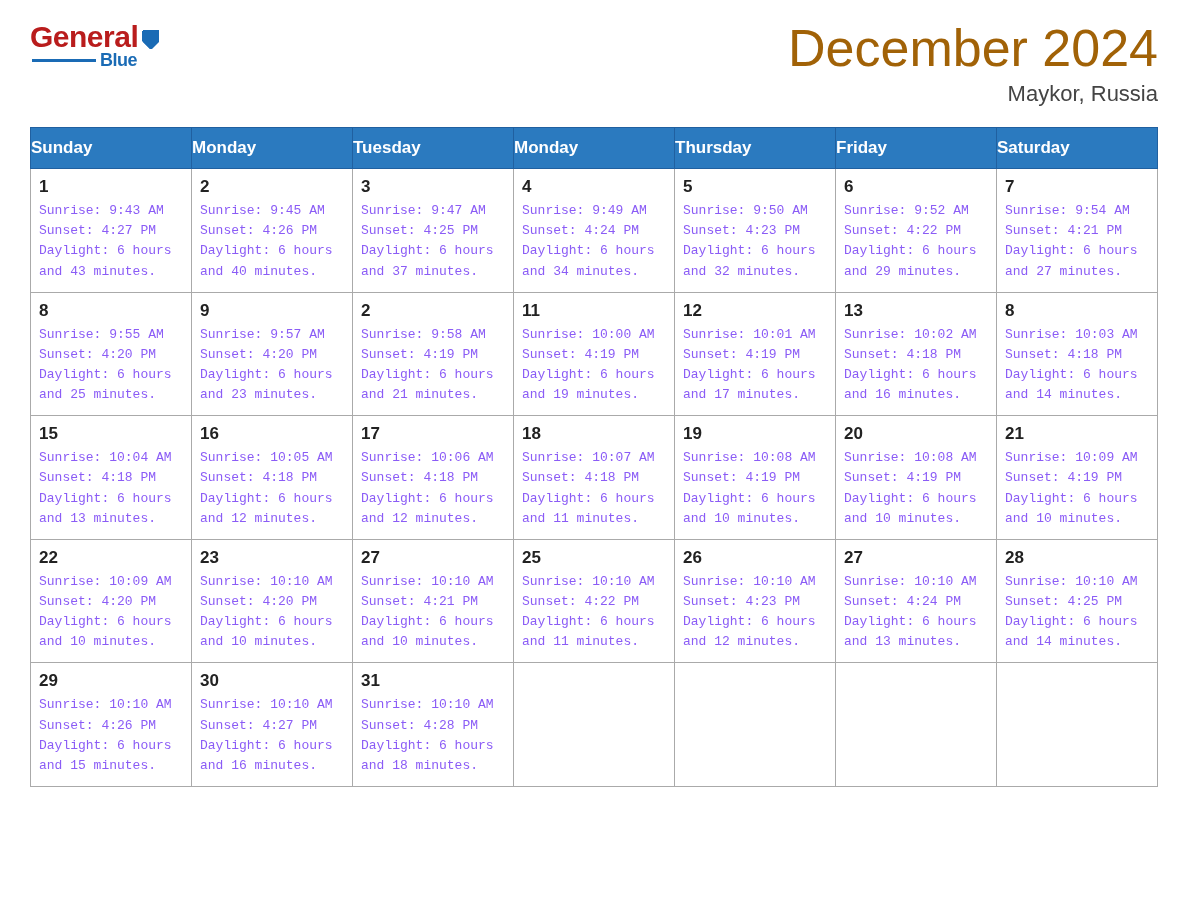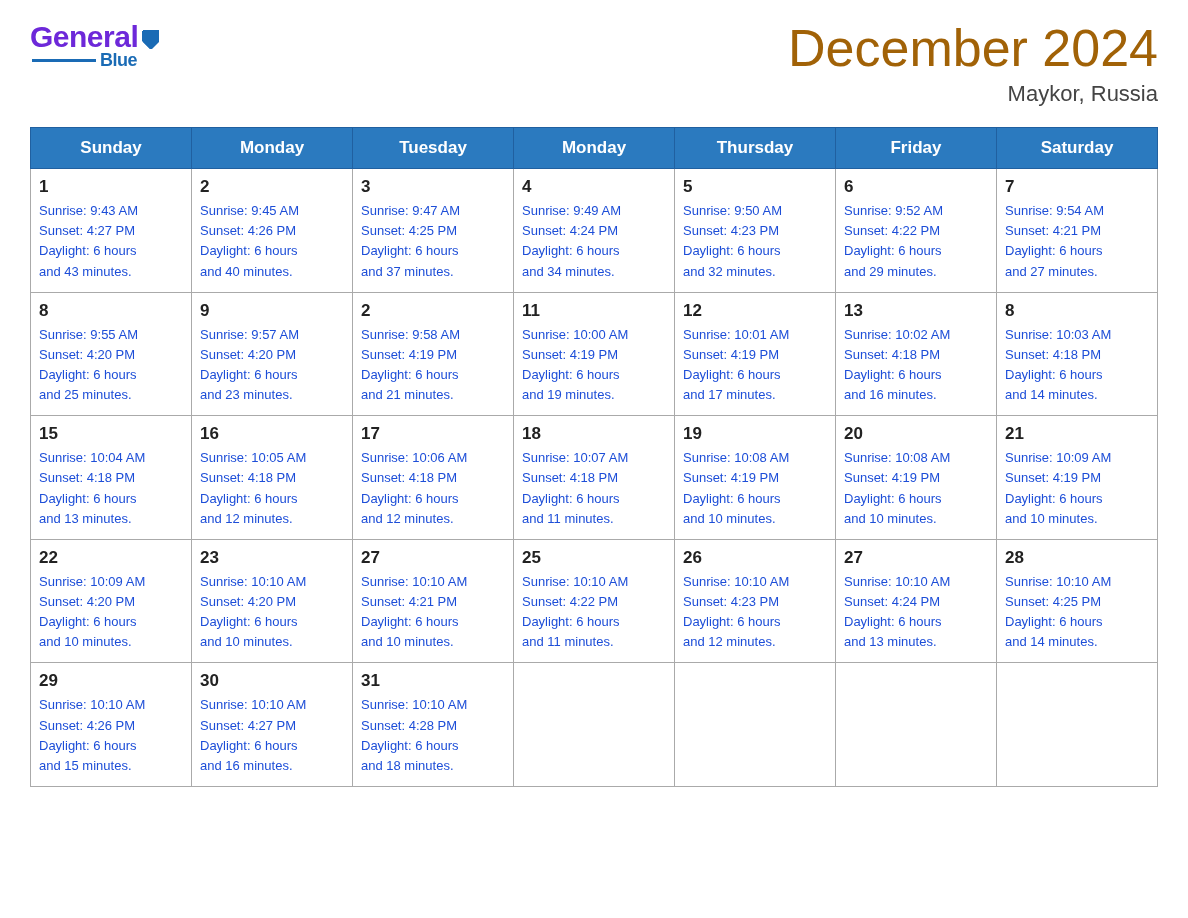--- a/index.html
+++ b/index.html
@@ -31,60 +31,61 @@
       margin-top: 4px;
     }
     .calendar-table {
       width: 100%;
       border-collapse: collapse;
       border: 1px solid #aaa;
     }
     .calendar-table th {
       background: #2b7abf;
       color: #fff;
-      padding: 10px 8px;
+      padding: 10px 0;
       font-size: 17px;
       font-weight: bold;
-      text-align: center;
+      text-align: left;
       border: 1px solid #2060a0;
     }
     .calendar-table td {
       vertical-align: top;
       padding: 8px 8px 10px 8px;
       border: 1px solid #aaa;
       width: 14.28%;
       min-height: 100px;
     }
     .day-number {
       font-size: 17px;
       font-weight: bold;
       color: #222;
       margin-bottom: 4px;
     }
     .day-info {
       font-size: 13px;
-      color: #1d4ed8;
+      color: #8b5cf6;
       line-height: 1.55;
+      font-family: Liberation Mono, monospace;
     }
     .empty-cell {
       background: #fff;
     }
     .logo-svg-area {
       display: flex;
       flex-direction: column;
       align-items: flex-start;
     }
     .general-row {
       display: flex;
       align-items: center;
     }
     .general-text {
       font-size: 30px;
       font-weight: bold;
-      color: #6d28d9;
+      color: #b91c1c;
       letter-spacing: -0.5px;
     }
     .arrow-shape {
       margin-left: 2px;
       margin-top: 2px;
     }
     .blue-row {
       display: flex;
       align-items: center;
       margin-top: -4px;

